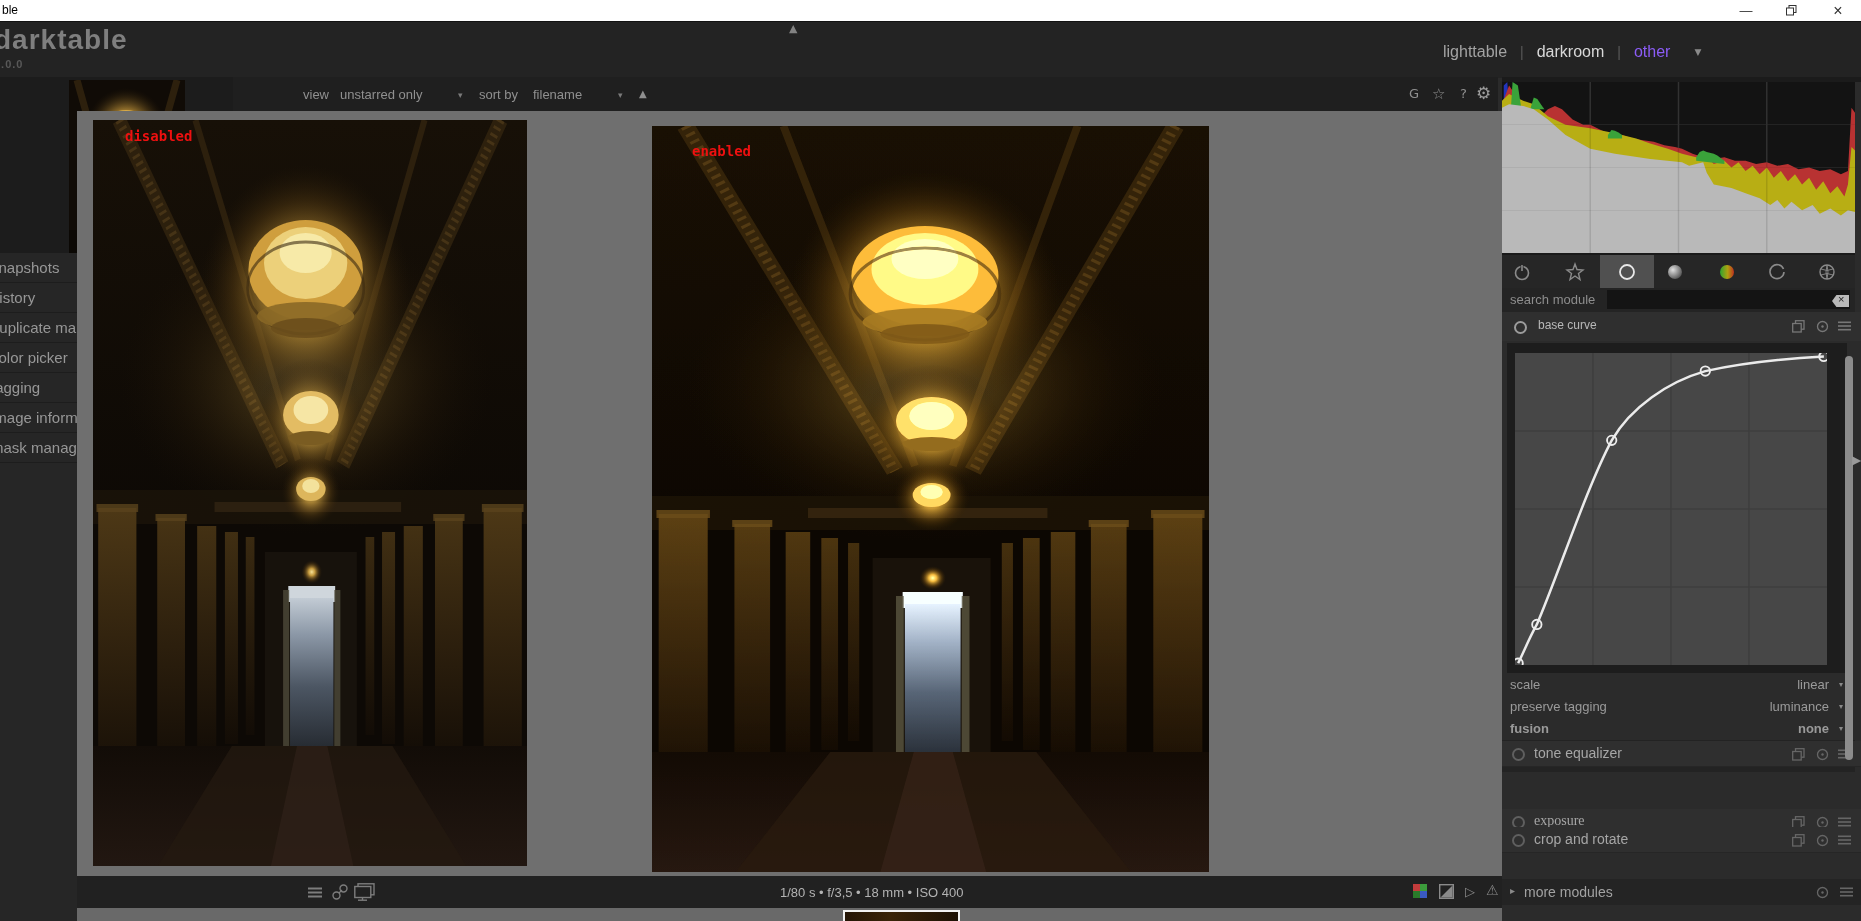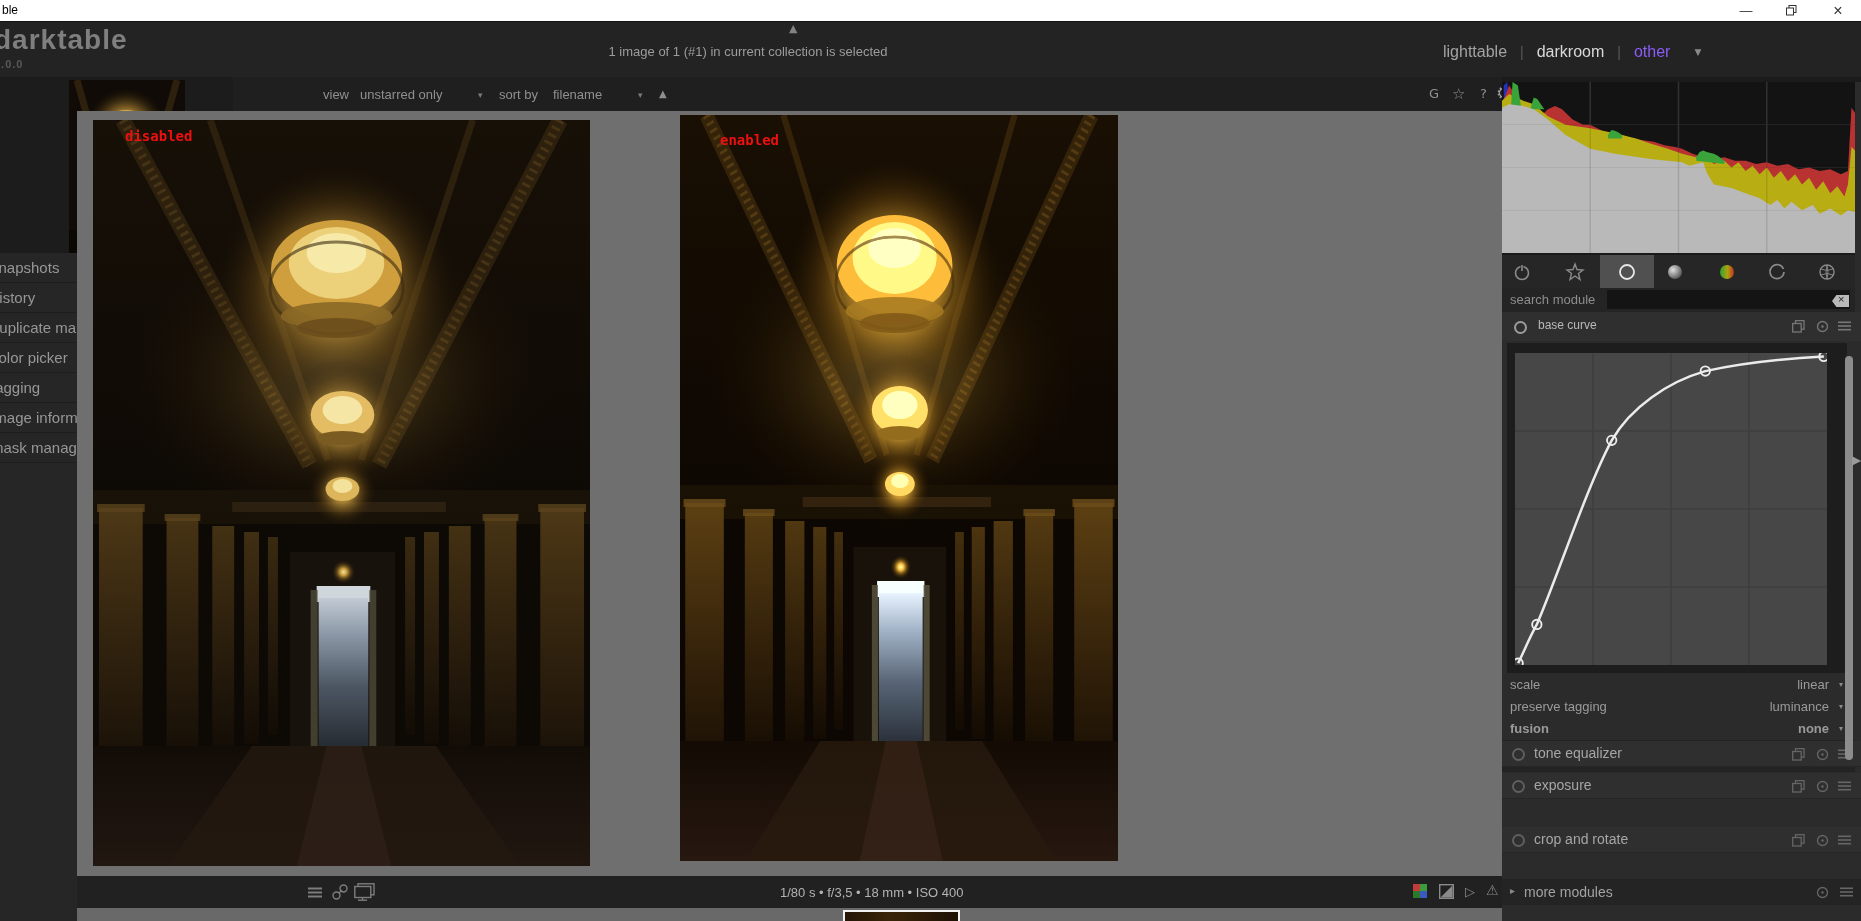--- a/index.html
+++ b/index.html
@@ -15,35 +15,35 @@
   .logo{left:-6px;top:2px;font-size:28px;font-weight:bold;color:#7f7f7f;letter-spacing:1px;}
   .version{left:-6px;top:36px;font-size:11px;font-weight:bold;color:#585858;letter-spacing:1px;}
   .collapse-top{left:789px;top:0px;font-size:11px;color:#828282;font-family:"DejaVu Sans",sans-serif;}
   .status{left:0;top:22px;width:1496px;text-align:center;font-size:13px;color:#9c9c9c;}
   .views{left:1443px;top:21px;display:flex;align-items:center;}
   .views .v{font-size:16px;}
   .views .sep{color:#5a5a5a;margin:0 13px;font-size:14px;}
   .v-light{color:#a3a3a3;}.v-dark{color:#d8d8d8;}.v-other{color:#8b5cf6;}
   .views .caret{color:#8a8a8a;font-size:9px;margin-left:24px;font-family:"DejaVu Sans",sans-serif;}
   
-  .toolbar{left:93px;top:77px;width:1425px;height:34px;background:#1f1f1f;}
+  .toolbar{left:73px;top:77px;width:1425px;height:34px;background:#1f1f1f;}
   .tb-text{top:10px;font-size:13px;color:#909090;}
   .tb-caret{top:13px;font-size:9px;color:#7a7a7a;font-family:"DejaVu Sans",sans-serif;}
   .tb-icon{font-family:"DejaVu Sans",sans-serif;color:#8f8f8f;}
   
   .navpanel{left:0;top:77px;width:233px;height:176px;background:#1c1c1c;}
   .navthumb{left:69px;top:80px;width:116px;height:173px;}
   .leftpanel{left:0;top:253px;width:84px;height:668px;background:#262626;overflow:hidden;}
   .lp-row{height:29px;line-height:29px;border-bottom:1px solid #1d1d1d;white-space:nowrap;overflow:hidden;}
   .lp-row span{margin-left:-9px;font-size:15px;color:#979797;}
   
   .canvas{left:77px;top:111px;width:1425px;height:765px;background:#6f6f6f;}
   .photo{overflow:hidden;}
-  .photoL{left:16px;top:9px;width:497px;height:746px;}
-  .photoR{left:575px;top:4px;width:438px;height:746px;margin-left:28px;}
+  .photoL{left:16px;top:9px;width:434px;height:746px;}
+  .photoR{left:575px;top:15px;width:557px;height:746px;}
   .photoR svg{filter:brightness(1.18) contrast(1.03) saturate(1.1);}
   .photo svg{width:100%;height:100%;display:block;}
   .badge{font-family:"DejaVu Sans Mono",monospace;font-weight:bold;font-size:14px;color:#ee1010;}
   
   .bottombar{left:77px;top:876px;width:1425px;height:32px;background:#212121;}
   .exif{left:703px;top:9px;font-size:13px;color:#b3b3b3;}
   .bb-icon{color:#8a8a8a;font-family:"DejaVu Sans",sans-serif;}
   .filmstrip{left:77px;top:908px;width:1425px;height:13px;background:#696969;}
   .filmthumb{left:766px;top:2px;width:117px;height:14px;background:#f2f2f2;padding:2px 2px 0 2px;box-sizing:border-box;}
   .filmthumb .inner{width:100%;height:100%;background:linear-gradient(90deg,#241505,#3a2408 40%,#1d1104);}
@@ -96,21 +96,20 @@
         <rect x="0.5" y="3" width="7" height="7" fill="#fff" stroke="#333" stroke-width="1"></rect>
       </svg>
     </div>
     <div class="abs winbtn" style="left:1823px;font-size:16px;">×</div>
   </div>
 
   <div class="abs header">
     <div class="abs logo">darktable</div>
     <div class="abs version">3.0.0</div>
     <div class="abs collapse-top">▲</div>
-    <div class="abs status">1 image of 1 (#1) in current collection is selected</div>
     <div class="abs views">
       <span class="v v-light">lighttable</span>
       <span class="sep">|</span>
       <span class="v v-dark">darkroom</span>
       <span class="sep">|</span>
       <span class="v v-other">other</span>
       <span class="caret">▼</span>
     </div>
   </div>
 
@@ -561,21 +560,21 @@
           <circle cx="6.5" cy="6.5" r="1.2" fill="#666"></circle>
         </svg>
       <svg class="abs" style="left:336px;top:8px;" width="13" height="10">
           <g stroke="#666" stroke-width="1.6">
             <line x1="0" y1="1.3" x2="13" y2="1.3"></line>
             <line x1="0" y1="5" x2="13" y2="5"></line>
             <line x1="0" y1="8.7" x2="13" y2="8.7"></line>
           </g>
         </svg>
     </div>
-    <div class="abs modrow" style="top:696px;">
+    <div class="abs modrow" style="top:732px;font-family:Liberation Serif, serif;">
       <span class="abs powerdot" style="left:10px;top:7px;"></span>
       <span class="abs mod-label">exposure</span>
       <svg class="abs" style="left:290px;top:7px;" width="13" height="13">
           <rect x="3.5" y="0.7" width="8.5" height="8.5" fill="none" stroke="#666" stroke-width="1.3"></rect>
           <rect x="0.7" y="3.5" width="8.5" height="8.5" fill="#2f2f2f" stroke="#666" stroke-width="1.3"></rect>
         </svg>
       <svg class="abs" style="left:314px;top:7px;" width="13" height="13">
           <circle cx="6.5" cy="6.5" r="5" fill="none" stroke="#666" stroke-width="1.3"></circle>
           <circle cx="6.5" cy="6.5" r="1.2" fill="#666"></circle>
         </svg>

